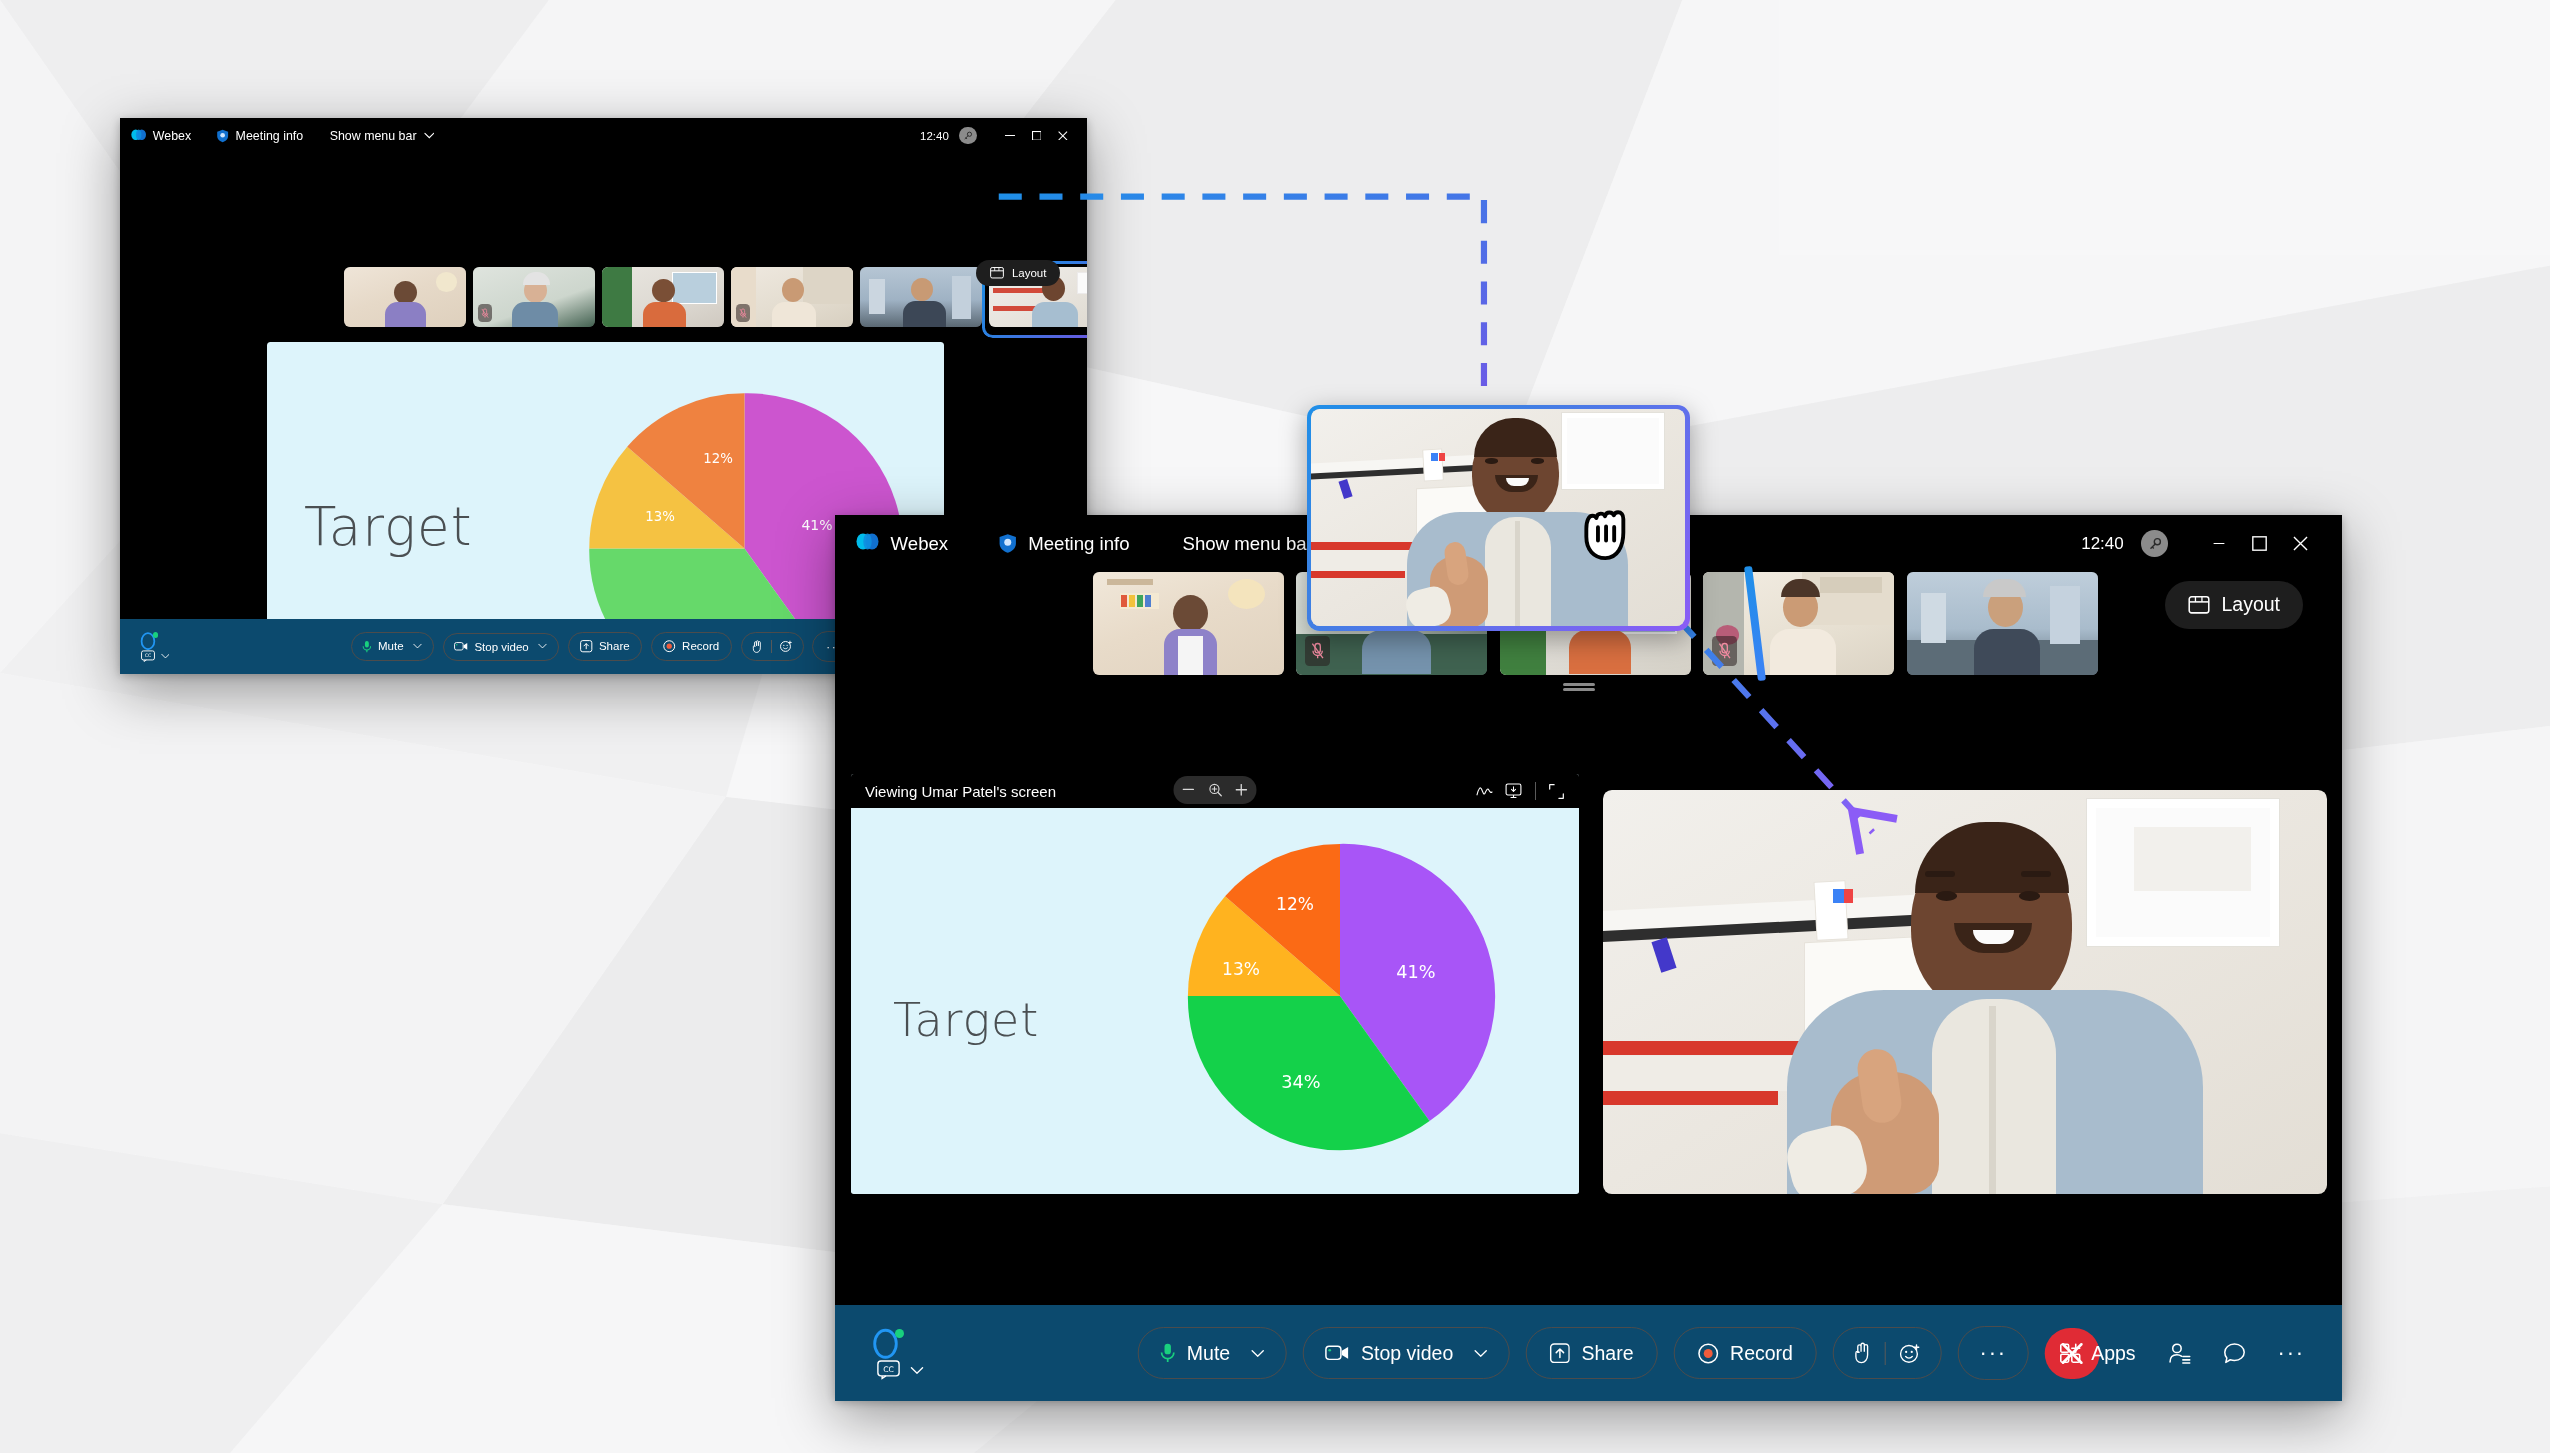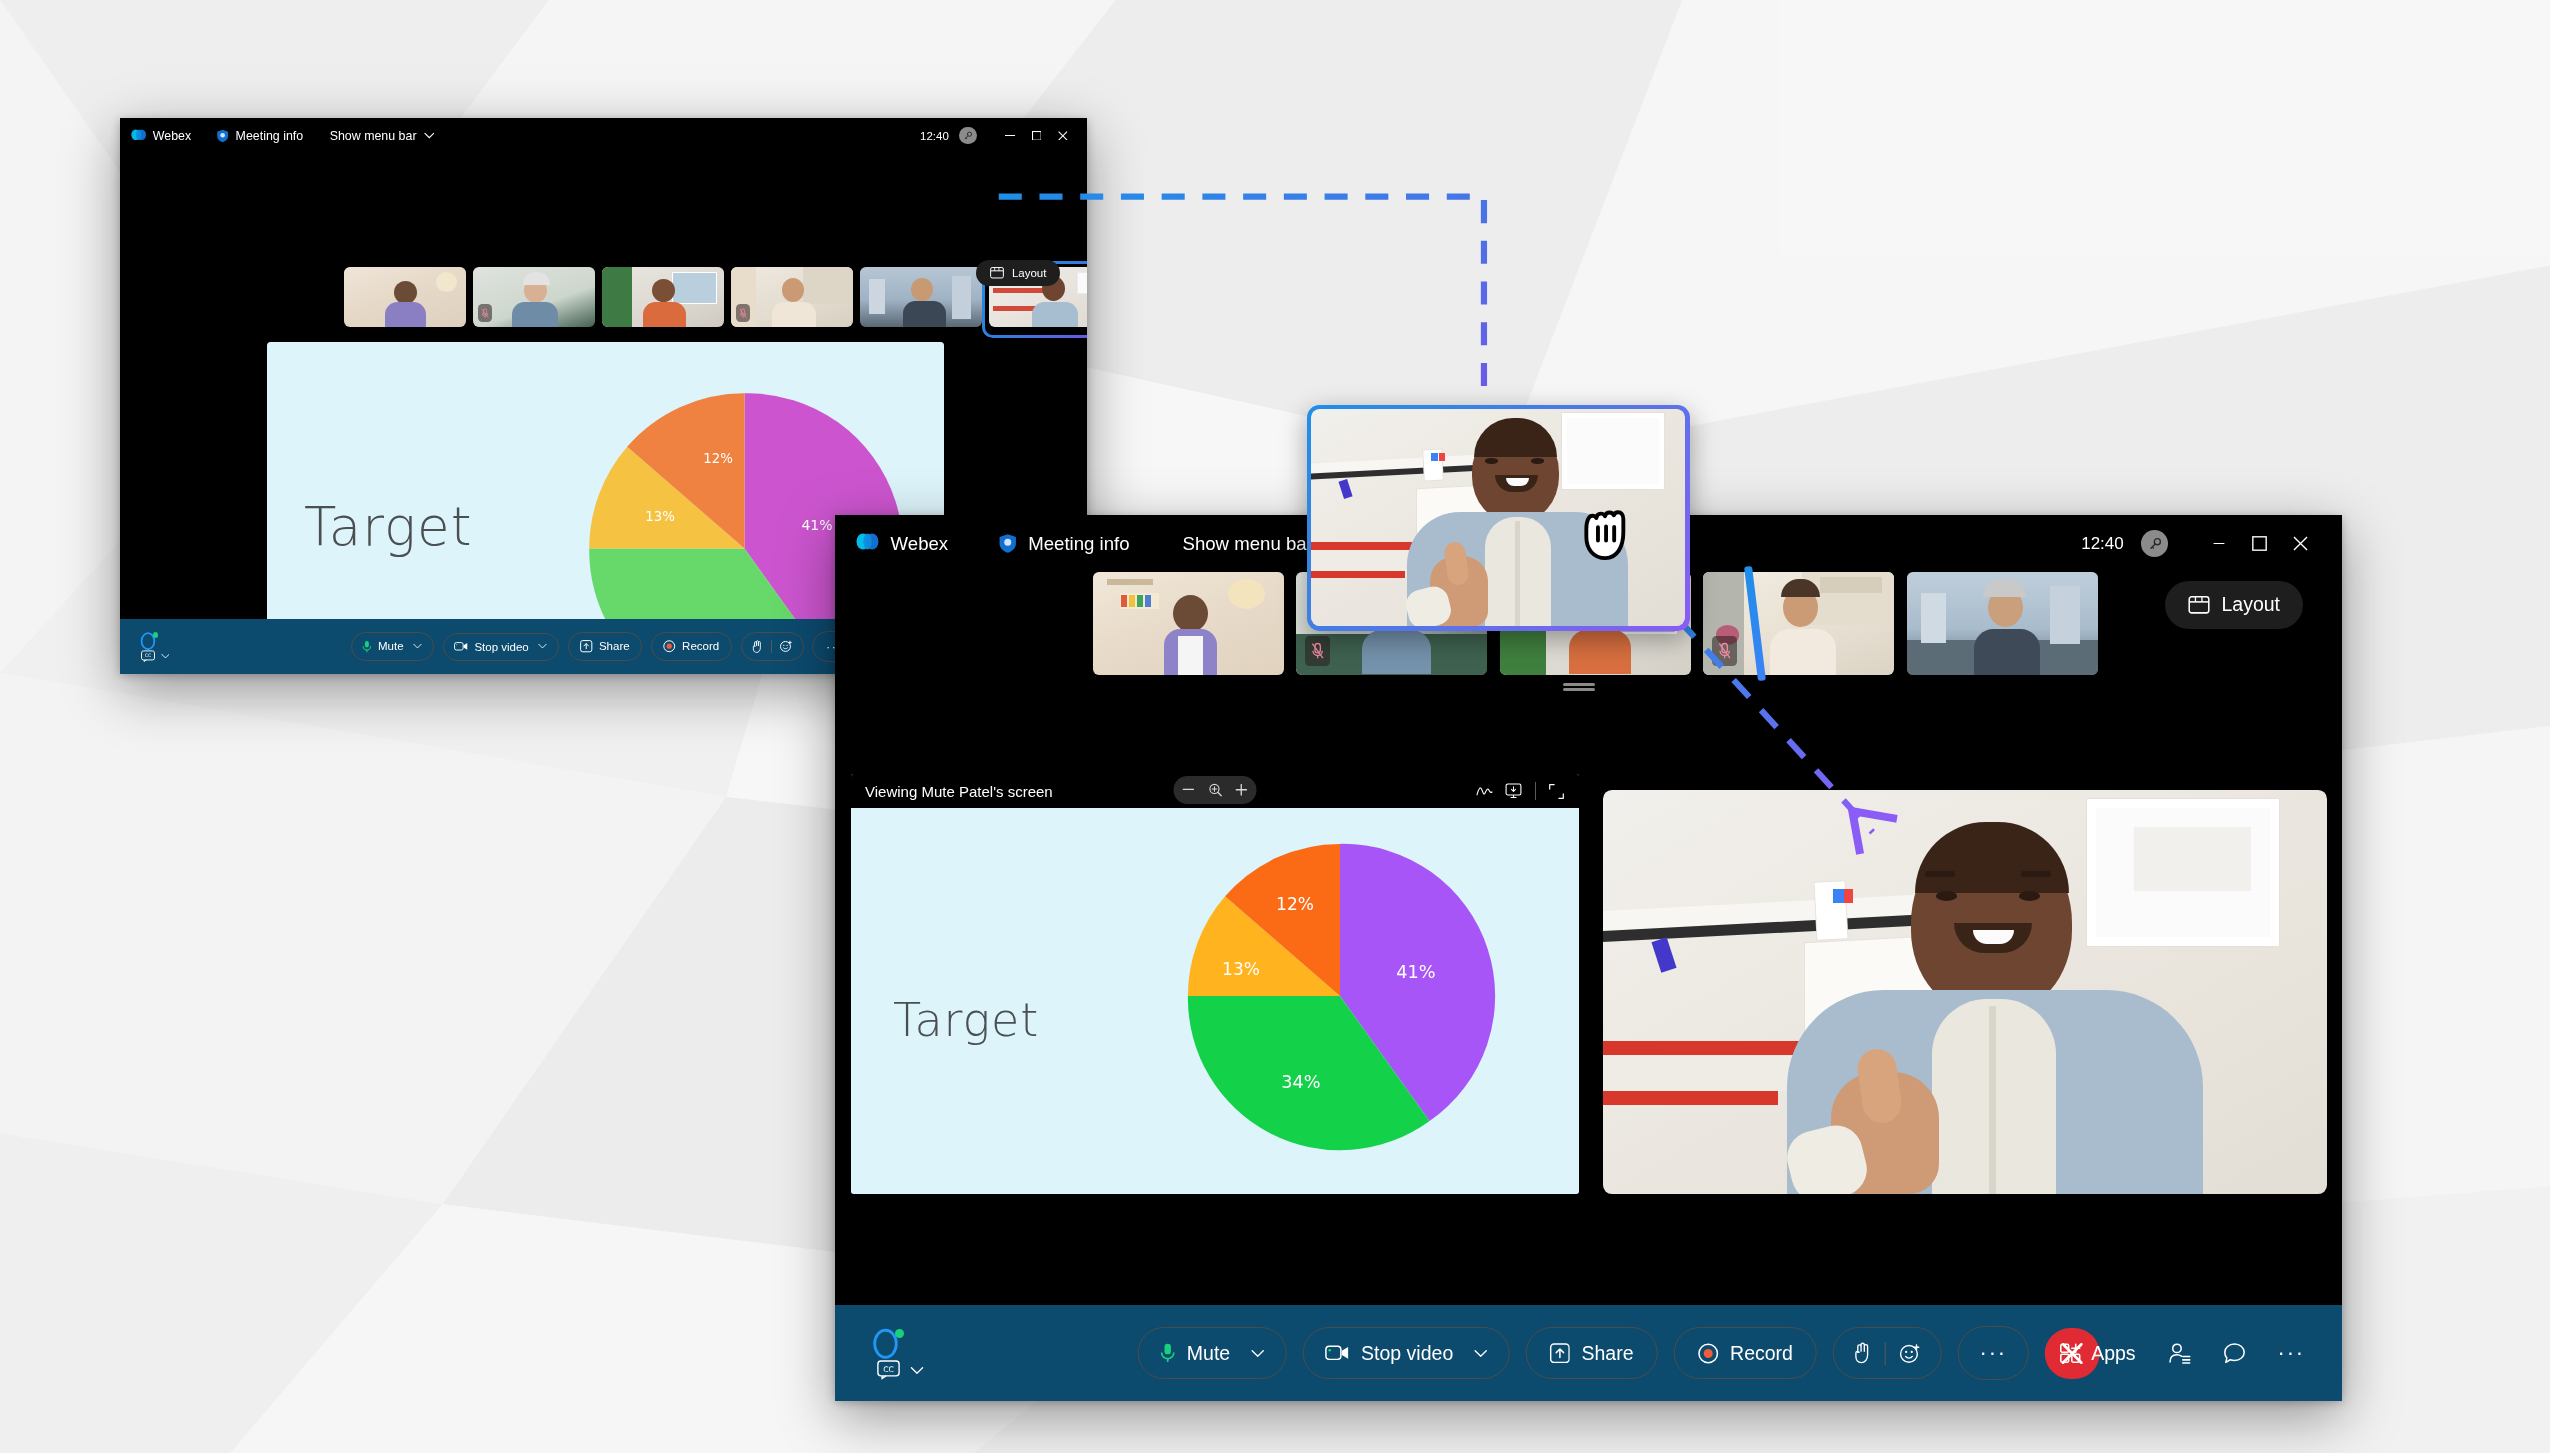--- a/index.html
+++ b/index.html
@@ -596,21 +596,21 @@
 
   <div class="drop-indicator" style="left:916px; top:51px; width:8px; height:115px; transform:rotate(-7deg);"></div>
 
   <div style="position:absolute; left:728px; top:168px; width:32px; height:7px;">
     <div style="width:32px;height:2.7px;background:#8a8a8a;border-radius:1.8px;"></div>
     <div style="width:32px;height:2.7px;background:#8a8a8a;border-radius:1.8px;margin-top:2.7px;"></div>
   </div>
 
   <div class="share-panel" style="left:16px; top:259px; width:728px; height:420px; border-radius:2.7px;">
     <div class="share-header" style="height:34px; padding:0 14px;">
-      <span class="share-title" style="font-size:15px;">Viewing Mute Patel's screen</span>
+      <span class="share-title" style="font-size:15px;">Viewing Umar Patel's screen</span>
       <span class="zoom-pill" style="position:absolute; left:50%; transform:translateX(-50%); top:1.8px; height:28px; padding:0 3.5px; gap:3.5px;">
         <span class="zoom-btn" style="width:23px;height:23px;">
           <svg width="11.5" height="2.7" viewBox="0 0 13 3">
               <rect y="0.8" width="13" height="1.5" rx="0.7" fill="#d8d8d8"></rect>
             </svg>
         </span>
         <span class="zoom-btn" style="width:23px;height:23px;">
           <svg width="14" height="14" viewBox="0 0 16 16">
               <circle cx="6.8" cy="6.8" r="5.2" stroke="#d8d8d8" stroke-width="1.3" fill="none"></circle>
               <path d="M10.6 10.6 L14.6 14.6" stroke="#d8d8d8" stroke-width="1.4" stroke-linecap="round"></path>

